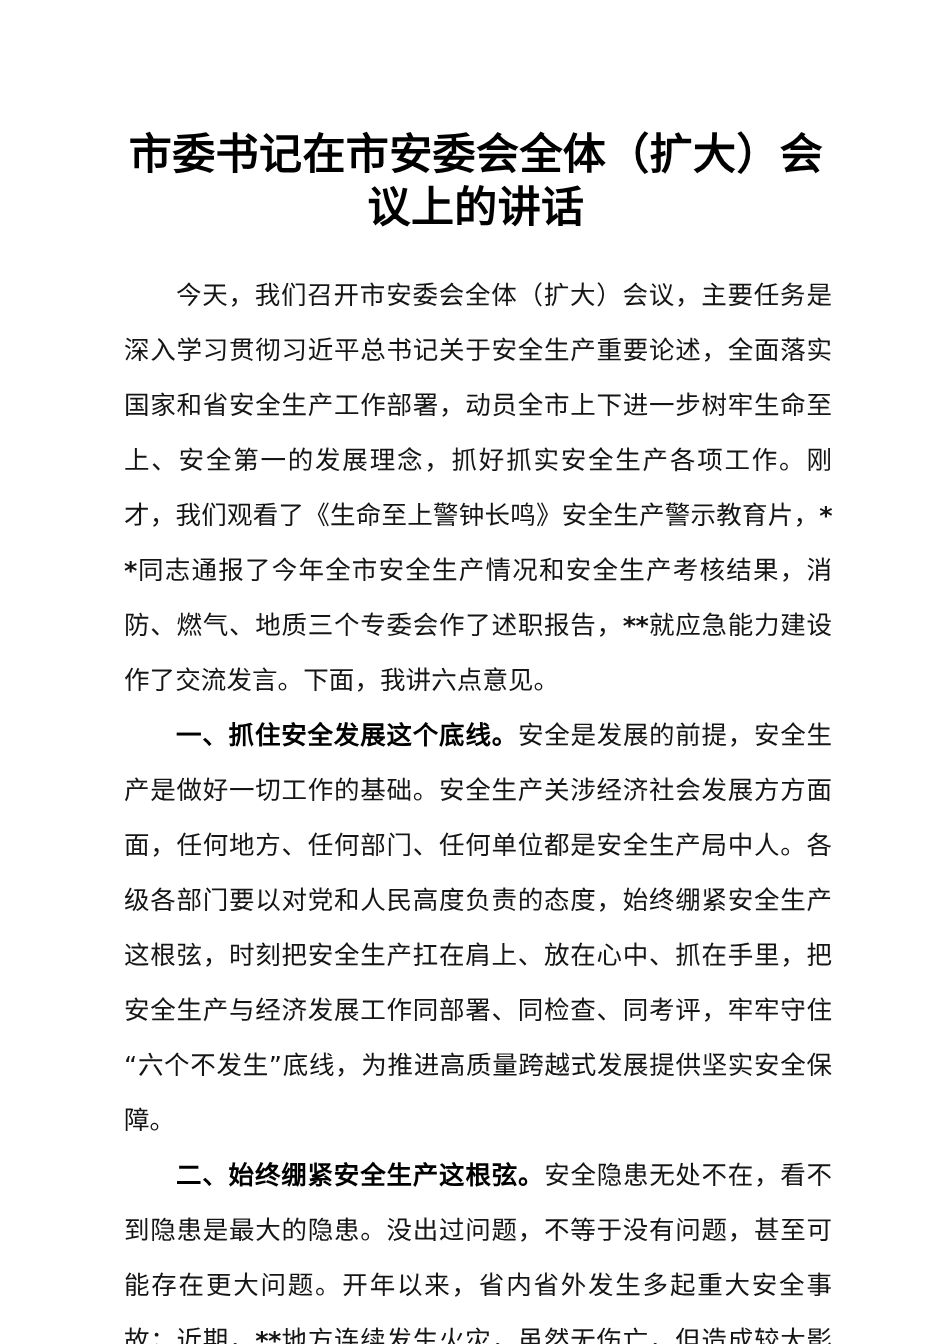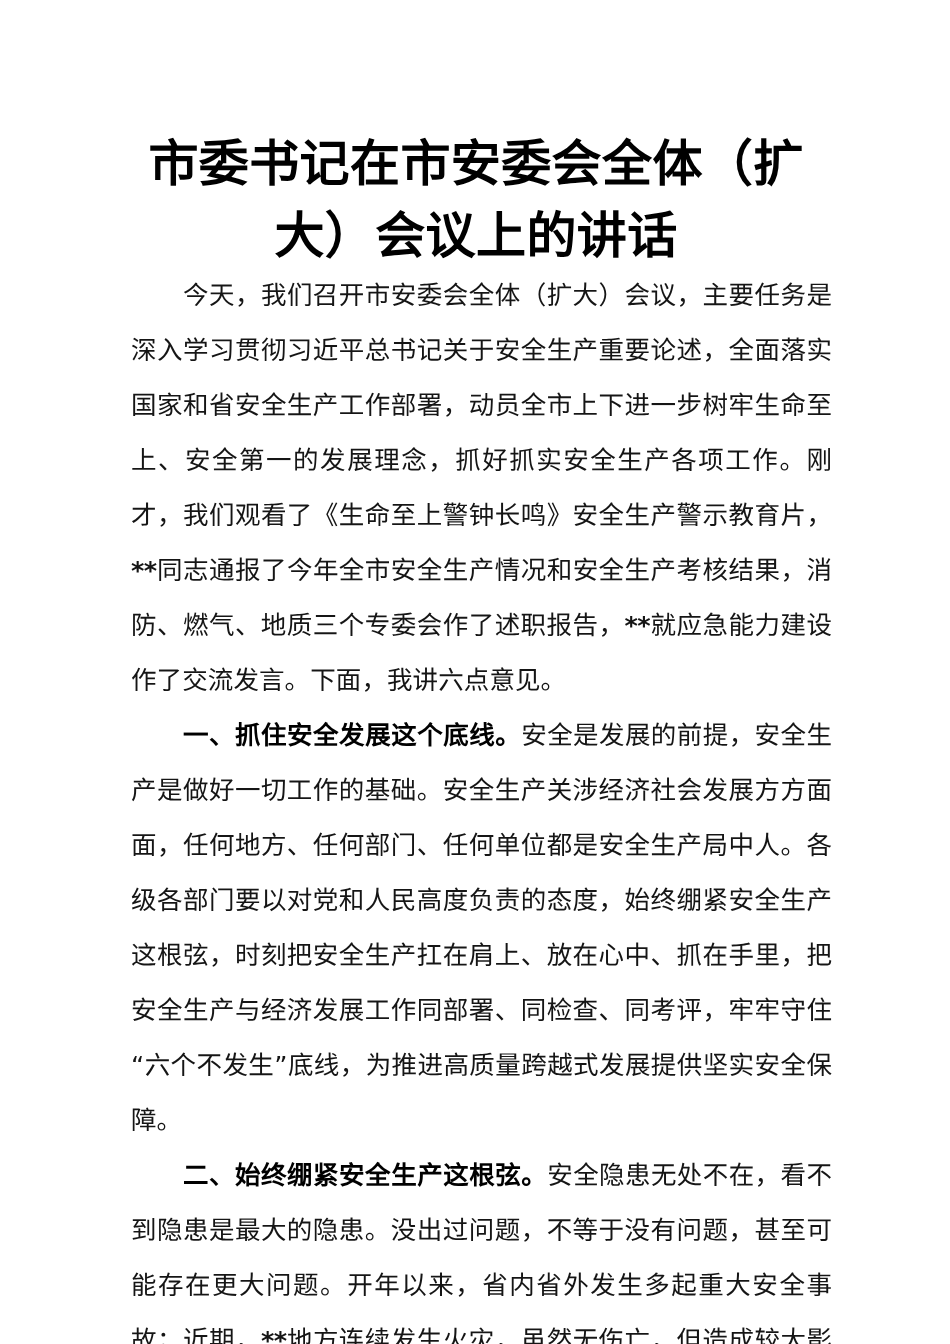--- a/index.html
+++ b/index.html
@@ -39,36 +39,36 @@
   .doc-title {
     margin: 0;
     padding: 0;
     position: absolute;
     top: 128px;
     left: 0;
     width: 712px;
     text-align: center;
     font-family: "DejaVu Serif", "Liberation Serif", serif;
     font-weight: 700;
-    font-size: 50px;
-    line-height: 72px;
+    font-size: 43px;
+    line-height: 53px;
     letter-spacing: 0.4px;
     color: #000000;
   }
 
   
   .body-block {
     position: absolute;
     top: 268px;
     left: 0;
     width: 712px;
   }
 
   p.para {
-    margin: 0 0 0 11px;
+    margin: 0 0 0 4px;
     padding: 0;
     font-family: "DejaVu Sans", "Liberation Sans", sans-serif;
     font-weight: 400;
     font-size: 25.5px;
     line-height: 55px;
     text-align: justify;
     text-justify: inter-ideograph;
     text-indent: 52px;
     color: #151515;
     letter-spacing: 0.1px;

